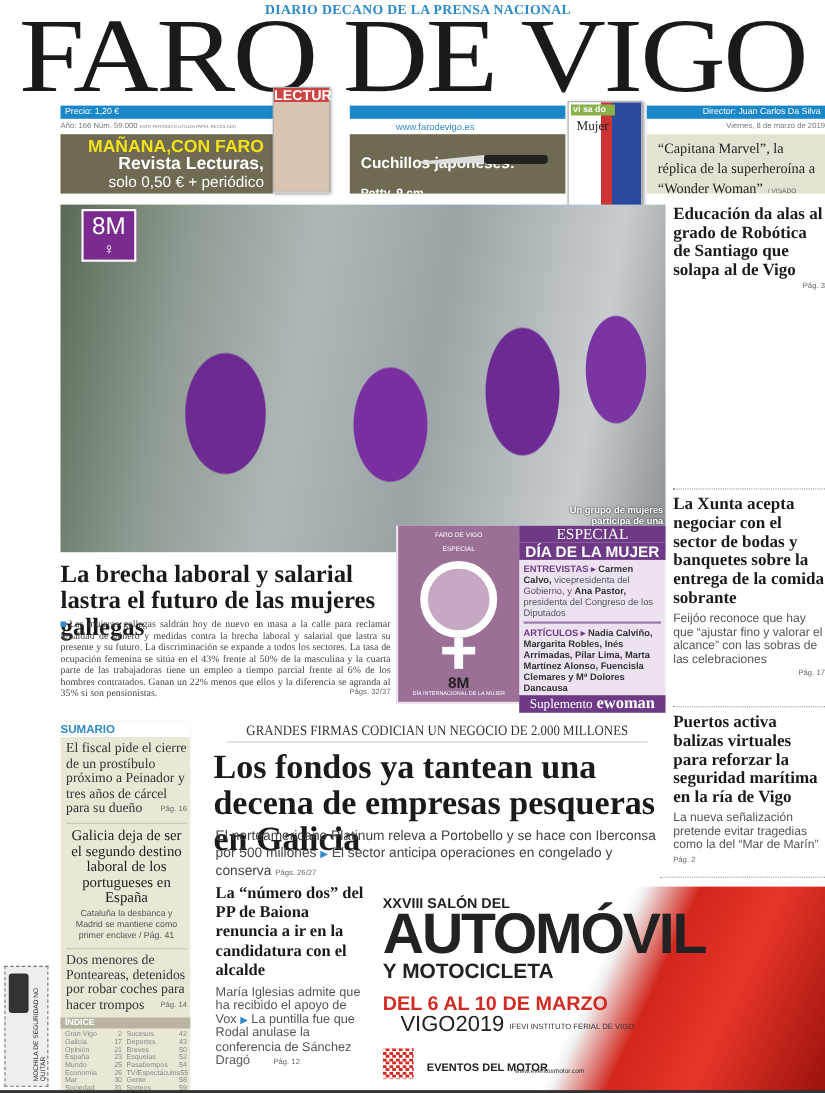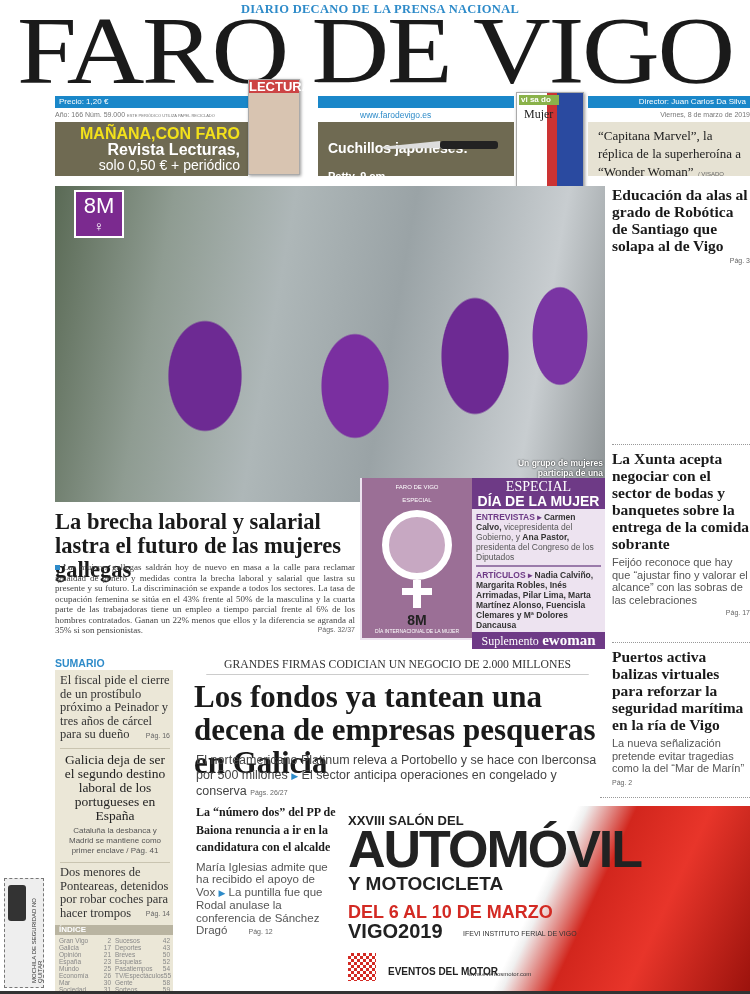--- a/index.html
+++ b/index.html
@@ -73,21 +73,21 @@
 .idx{font-size:6.5px;line-height:7px;color:#888}
 #kicker{left:185px;top:656px;width:425px;text-align:center;font-family:"Liberation Serif",serif;font-size:13px;color:#333;border-bottom:1px solid #ccc;padding-bottom:2px;transform:scaleX(.9)}
 #h2{left:194px;top:680px;width:420px;font-family:"Liberation Serif",serif;font-weight:bold;font-size:31px;line-height:33px;color:#1a1a1a}
 #h2sub{left:196px;top:753px;width:412px;font-size:12.5px;line-height:15px;color:#444}
 #baiona{left:196px;top:804px;width:140px}
 #ad{left:338px;top:806px;width:412px;height:188px;background:linear-gradient(115deg,#fff 0 48%,#f0f0f0 50%,#d2261d 60%,#e8352a 75%,#9a120c 100%);overflow:hidden}
 #ad .a1{position:absolute;left:10px;top:7px;font-weight:bold;font-size:13px;color:#222}
 #ad .a2{position:absolute;left:10px;top:18px;font-weight:bold;font-size:52px;color:#222;letter-spacing:-2px;line-height:50px}
 #ad .a3{position:absolute;left:10px;top:67px;font-weight:bold;font-size:19px;color:#222}
 #ad .a4{position:absolute;left:10px;top:96px;font-size:18px;color:#d32a23;font-weight:bold}
-#ad .a5{position:absolute;left:10px;top:114px;font-weight:bold;font-size:20px;color:#222}
+#ad .a5{position:absolute;left:26px;top:114px;font-weight:normal;font-size:20px;color:#222}
 #ad .a6{position:absolute;left:125px;top:124px;font-size:7px;color:#333}
 #ad .qr{position:absolute;left:10px;top:147px;width:28px;height:28px;background:repeating-conic-gradient(#d32a23 0 25%,#fff 0 50%) 0 0/6px 6px}
 #ad .em{position:absolute;left:50px;top:160px;font-size:10px;font-weight:bold;color:#222}
 #ad .url{position:absolute;left:130px;top:165px;font-size:6px;color:#333}
 #stamp{left:4px;top:878px;width:40px;height:110px;border:1px dashed #777;background:#eee}
 #stamp .blk{width:18px;height:36px;background:#333;border-radius:3px;margin:6px 0 0 3px}
 #stamp .vt{position:absolute;left:26px;top:4px;writing-mode:vertical-rl;transform:rotate(180deg);font-size:6px;color:#333;height:100px}
 .bottomline{left:0;top:991px;width:750px;height:3px;background:#333}
 </style>
 </head>
@@ -255,21 +255,21 @@
       <span>Sorteos</span>
       <span>59</span>
     </div>
   </div>
 
 <div class="abs" id="kicker">GRANDES FIRMAS CODICIAN UN NEGOCIO DE 2.000 MILLONES</div>
 <div class="abs" id="h2">Los fondos ya tantean una decena de empresas pesqueras en Galicia</div>
 <div class="abs" id="h2sub"><span>El norteamericano Platinum releva a Portobello y se hace con Iberconsa por 500 millones</span> <span class="tri">▶</span> <span>El sector anticipa operaciones en congelado y conserva</span> <span style="font-size:7px;color:#666">Págs. 26/27</span></div>
 
 <div class="abs" id="baiona">
-  <div class="rh" style="font-size:12px;line-height:17.5px">La “número dos” del PP de Baiona renuncia a ir en la candidatura con el alcalde</div>
+  <div class="rh" style="font-size:15px;line-height:17.5px">La “número dos” del PP de Baiona renuncia a ir en la candidatura con el alcalde</div>
   <div class="rb" style="font-size:11.5px"><span>María Iglesias admite que ha recibido el apoyo de Vox</span> <span class="tri">▶</span> <span>La puntilla fue que Rodal anulase la conferencia de Sánchez Dragó</span> <span class="pg" style="float:none;margin-left:18px">Pág. 12</span></div>
 </div>
 
 <div class="abs" id="ad">
   <div class="a1">XXVIII SALÓN DEL</div>
   <div class="a2">AUTOMÓVIL</div>
   <div class="a3">Y MOTOCICLETA</div>
   <div class="a4">DEL 6 AL 10 DE MARZO</div>
   <div class="a5">VIGO2019</div>
   <div class="a6">IFEVI INSTITUTO FERIAL DE VIGO</div>

